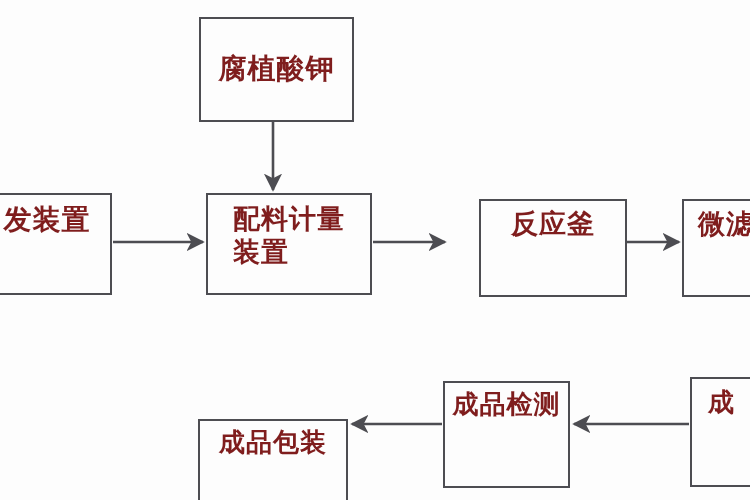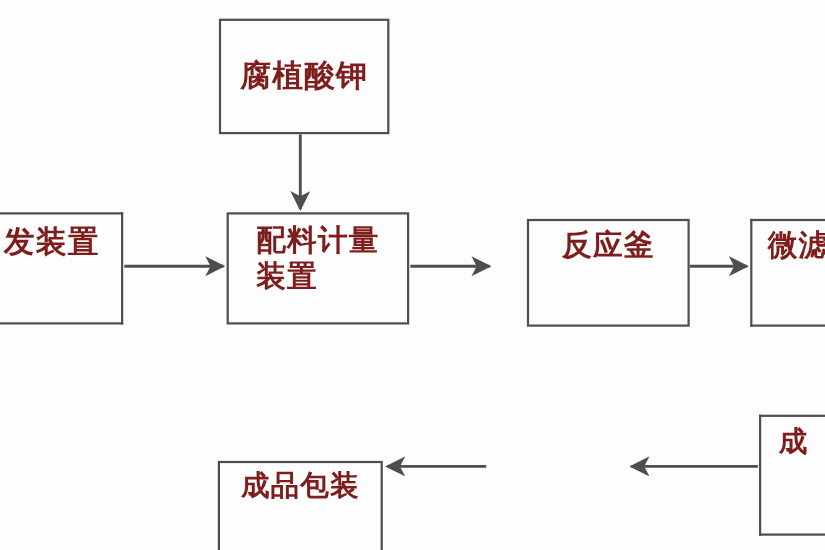--- a/index.html
+++ b/index.html
@@ -120,18 +120,21 @@
   </div>
 
   <div class="node top-text clip-right" style="left:682px; top:199px; width:110px; height:98px; justify-content:flex-start;">
     <span class="label f27" style="padding-top:7px; padding-left:14px;">微滤</span>
   </div>
 
   <div class="node top-text" style="left:198px; top:375px; width:150px; height:103px;margin-top:44px;">
     <span class="label f26" style="padding-top:6px;">成品包装</span>
   </div>
 
+  <div class="node top-text" style="left:443px; top:381px; width:127px; height:107px;">
+    <span class="label f26" style="padding-top:6px;">成品检测</span>
+  </div>
 
   <div class="node top-text clip-right" style="left:690px; top:377px; width:100px; height:110px; justify-content:flex-start;">
     <span class="label f26" style="padding-top:8px; padding-left:16px;">成</span>
   </div>
 
 </div>
 
 </body></html>

